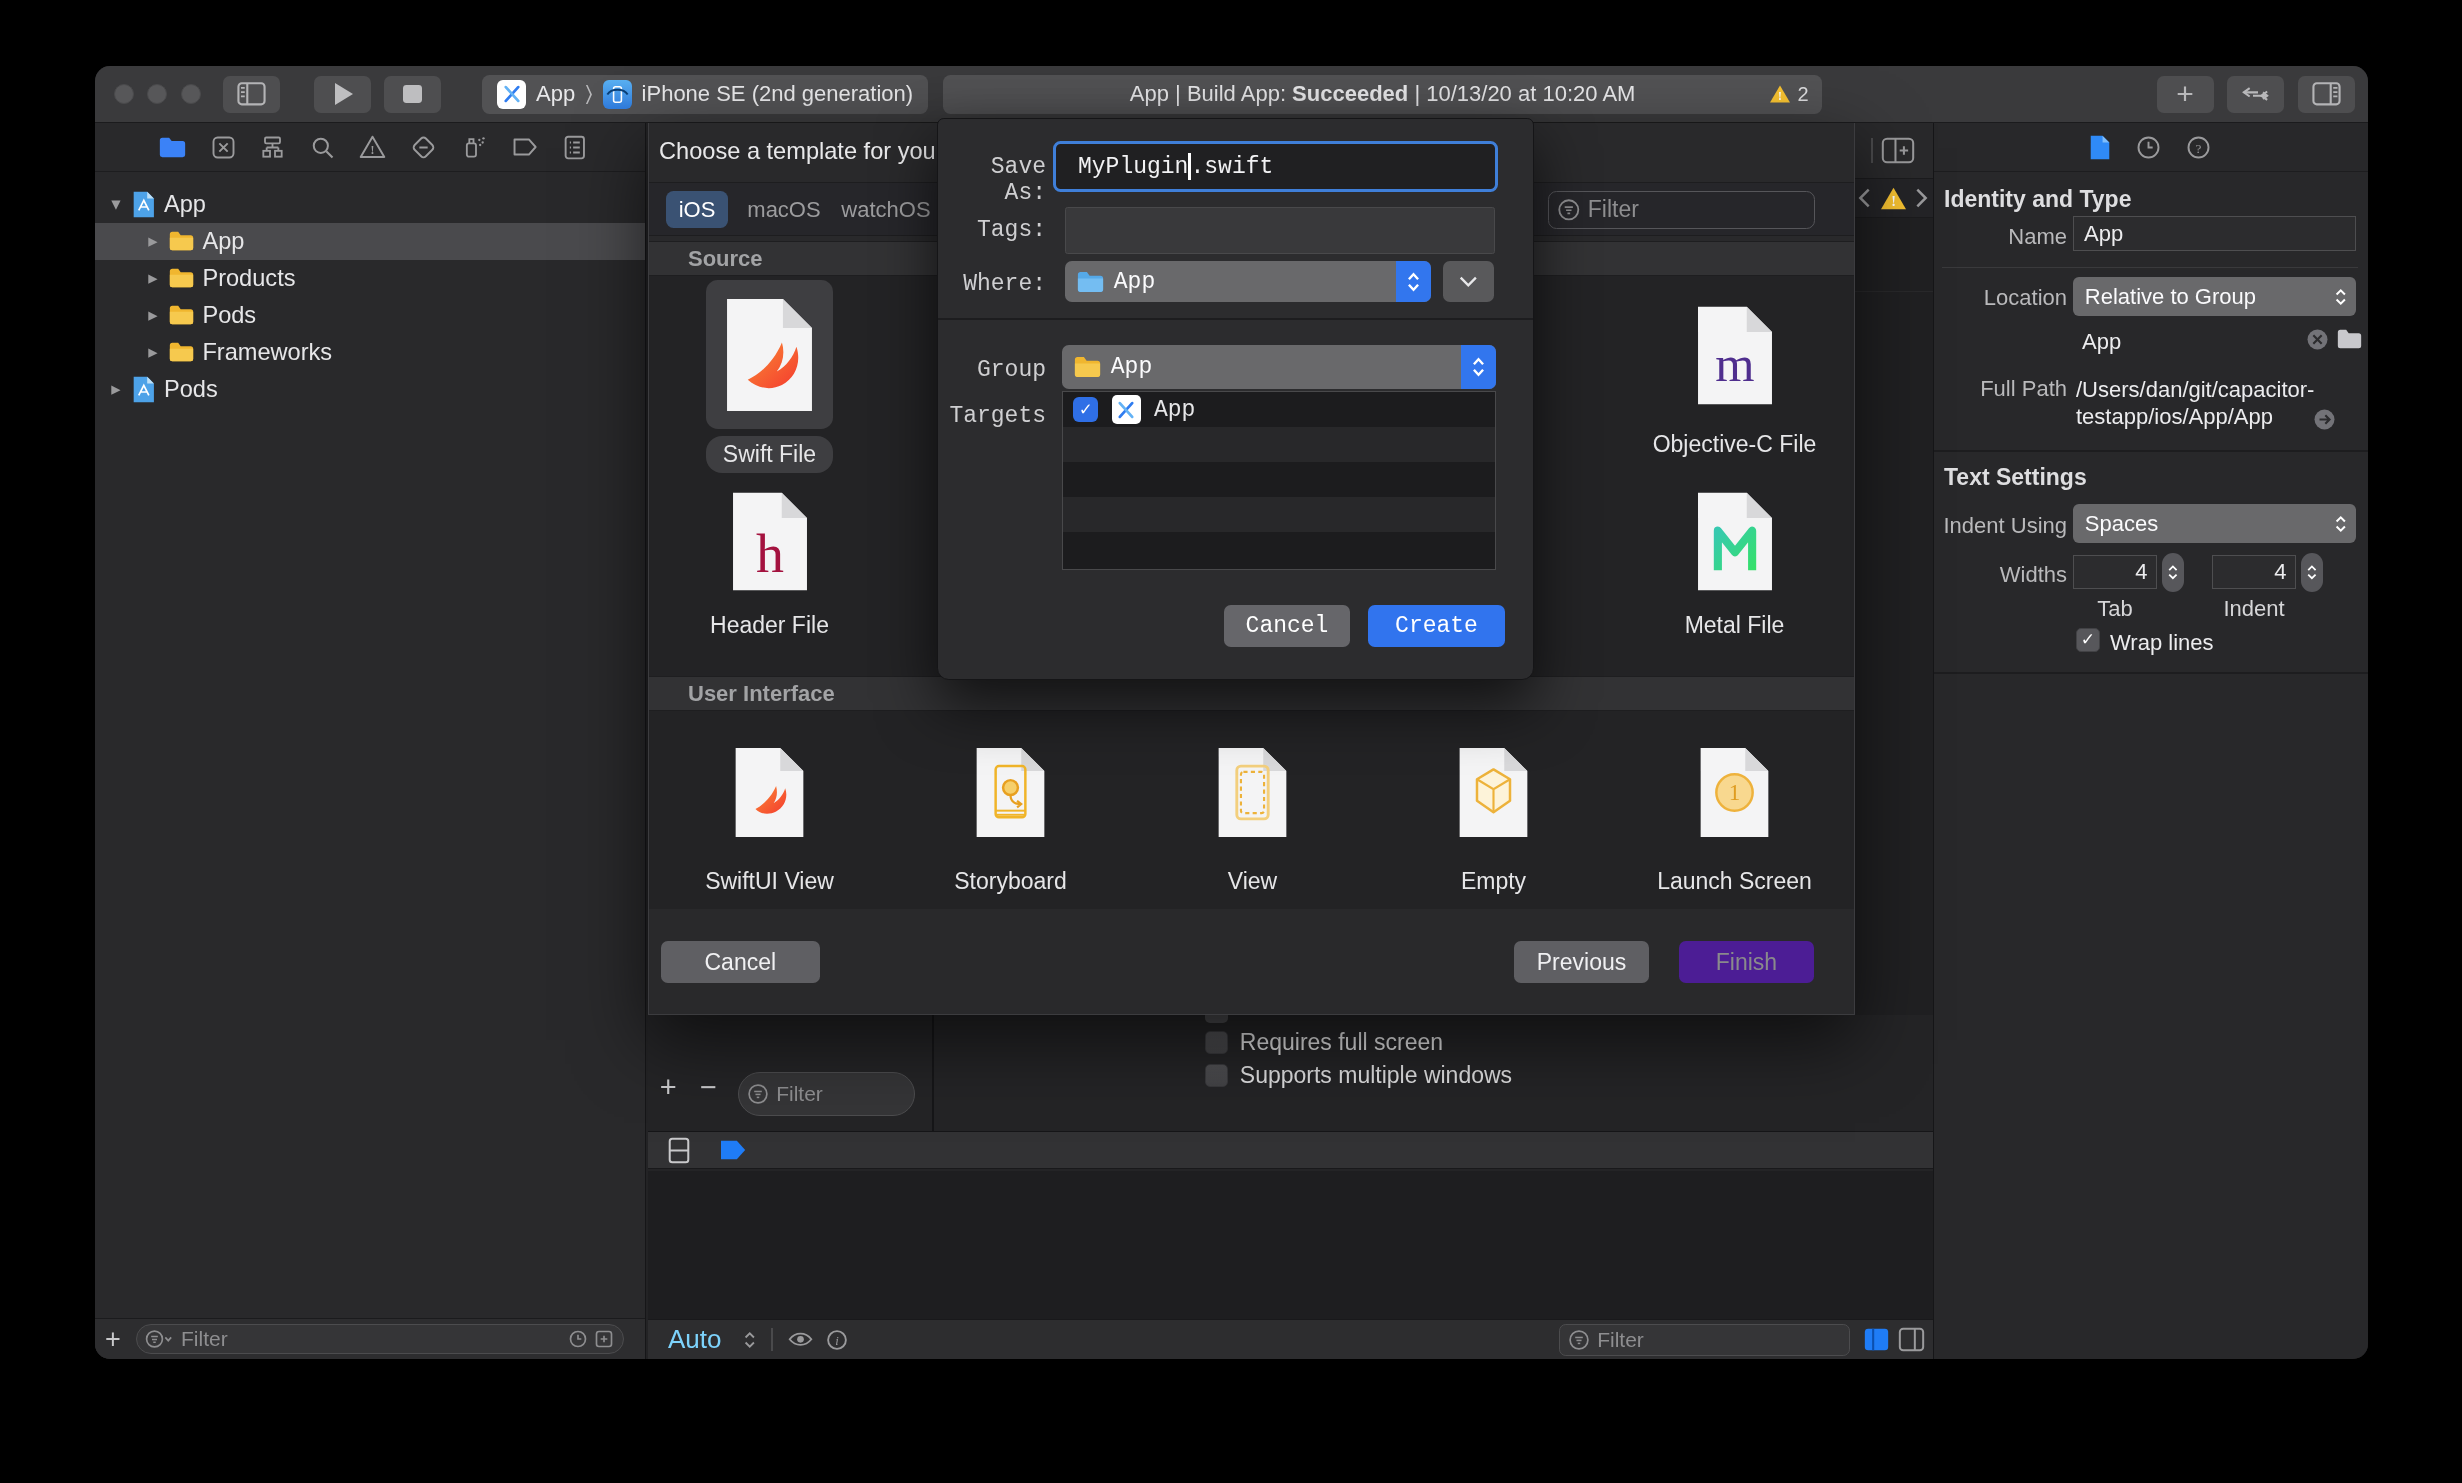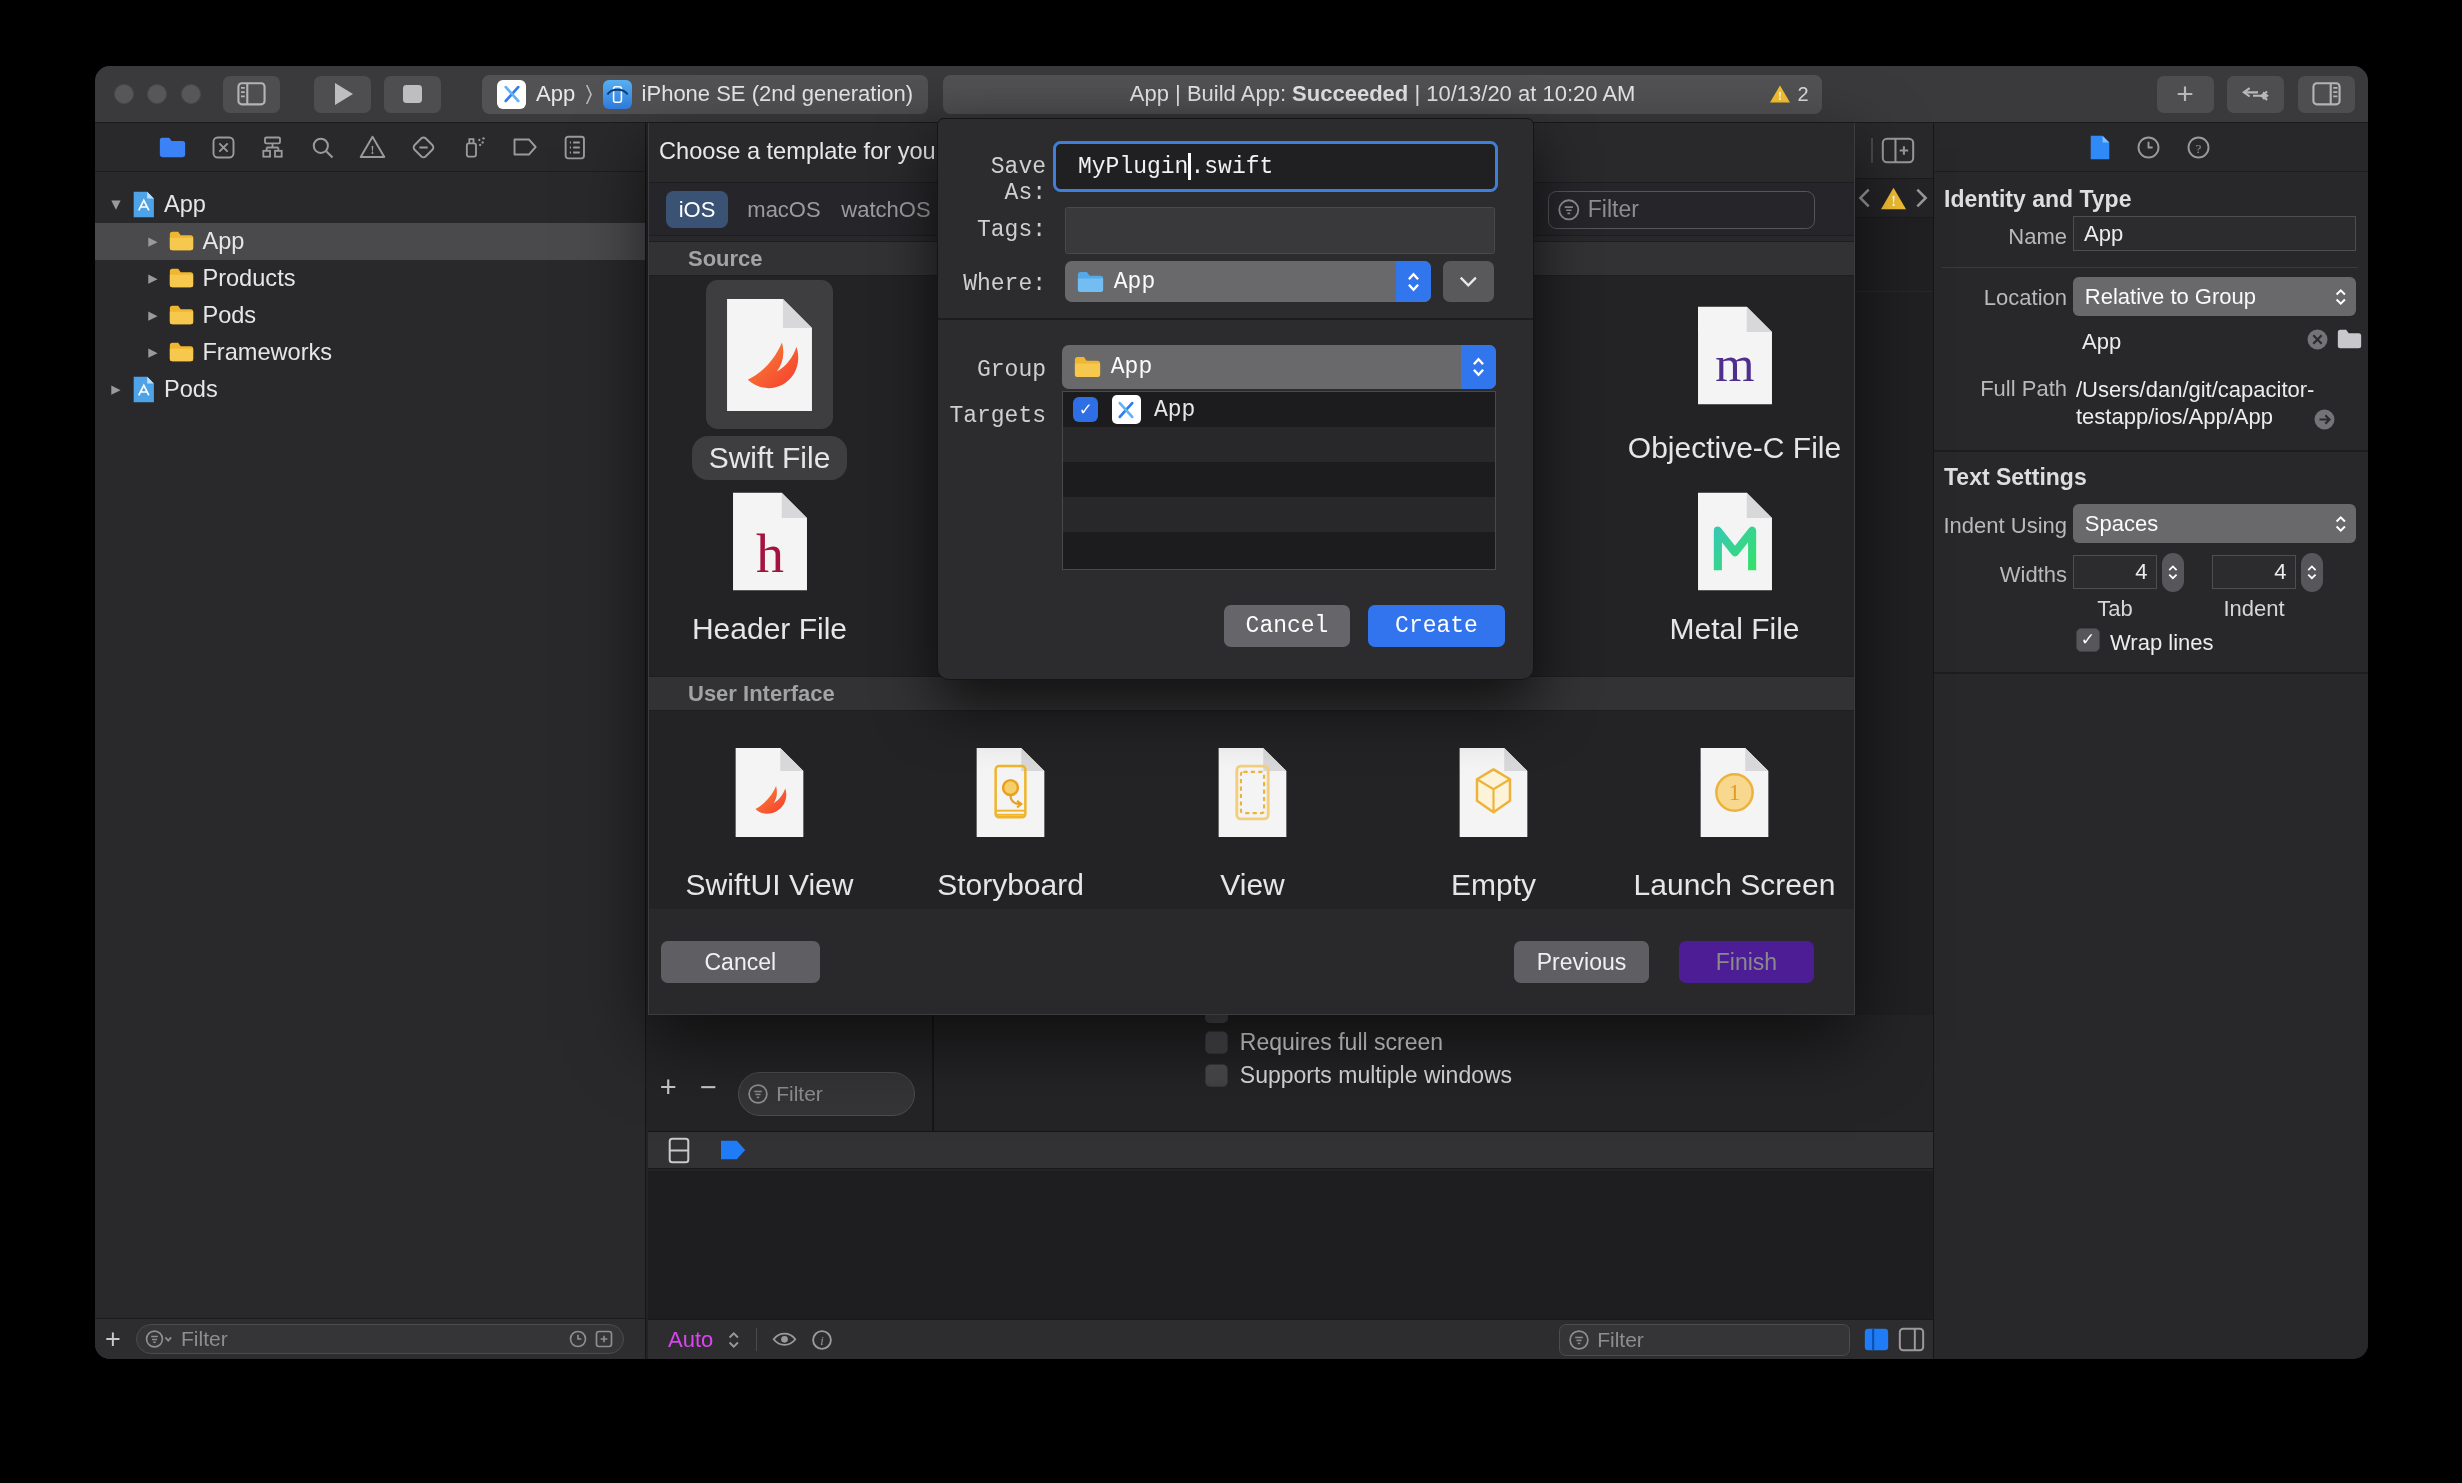--- a/index.html
+++ b/index.html
@@ -51,38 +51,38 @@
   .mini-plus { position:absolute; left:11.8px; top:56px; font-size:29px; color:#c9c9cb; }
   .mini-minus { position:absolute; left:52px; top:56px; font-size:29px; color:#c9c9cb; }
   .bg-bottom .filter-field.small { position:absolute; left:90px; top:57px; width:177px; height:44px; border-radius:22px; }
   .cb { width:23px; height:23px; border-radius:5px; background:linear-gradient(180deg,#4f4f52,#434346); border:0.8px solid #39393c; }
   .cbrow { position:absolute; display:flex; align-items:center; gap:11.8px; font-size:23px; color:#dededf; }
   .cb-sliver { position:absolute; left:557px; top:0px; width:23px; height:7.6px; border-radius:0 0 5px 5px; background:#4a4a4d; }
   .hline { position:absolute; left:0; right:0; height:1.7px; background:#161618; }
   .tabbar { position:absolute; left:0; right:0; top:117px; height:37px; background:#323234; border-bottom:1.7px solid #19191b; display:flex; align-items:center; gap:30px; padding-left:20px; }
   .editor-empty { position:absolute; left:0; right:0; top:156px; bottom:40px; background:#1e1e20; }
   .bbar { position:absolute; left:0; right:0; bottom:0; height:40px; background:#2d2d2f; border-top:1.7px solid #19191b; display:flex; align-items:center; }
-  .bbar .auto { margin-left:20px; font-size:22px; color:#d946ef; display:flex; align-items:center; gap:14px; }
+  .bbar .auto { margin-left:20px; font-size:26px; color:#7dd3fc; display:flex; align-items:center; gap:21px; }
   .bbar .bdiv { width:1.7px; height:23.6px; background:#4a4a4c; margin:0 15px; }
   .bbar .filter-field.right { position:absolute; left:911px; width:291px; height:32px; border-radius:6.8px; }
   .viewbtns { position:absolute; left:1215px; display:flex; gap:8.4px; }
 
   
   .dialog { position:absolute; left:0; top:0; width:1207px; height:892px; background:#29292b; border:0.8px solid #3c3c3f; border-top:none; box-shadow:0 25px 68px rgba(0,0,0,.6); z-index:5; }
   .dlg-title { position:absolute; left:10px; top:15px; width:278px; font-size:23.6px; color:#e8e8ea; white-space:nowrap; overflow:hidden; }
   .tabstrip { position:absolute; left:0; right:0; top:59px; height:54px; background:#26262a; border-top:1.7px solid #1d1d1f; border-bottom:1.7px solid #1d1d1f; }
   .tab { position:absolute; top:8.4px; height:37px; border-radius:7.6px; display:flex; align-items:center; justify-content:center; font-size:22px; color:#9c9c9e; }
   .tab.sel { background:#3a5273; color:#fff; }
   .tabstrip .filter-field.dlg { position:absolute; right:39px; top:7.6px; width:267px; height:38px; border-radius:8.4px; background:transparent; border:1.7px solid #56565a; }
   .gridzone { position:absolute; left:0; right:0; top:118px; height:668px; background:#232325; }
   .sec-head { position:absolute; left:0; right:0; height:35px; background:#323234; border-top:1.7px solid #1e1e20; border-bottom:1.7px solid #1e1e20; display:flex; align-items:center; padding-left:39px; font-size:22px; font-weight:bold; color:#a2a3a5; }
   .cell { position:absolute; width:241px; display:flex; flex-direction:column; align-items:center; }
   .icobox { width:127px; height:149px; border-radius:11.8px; display:flex; align-items:center; justify-content:center; }
   .icobox.sel { background:#3e3e41; }
-  .cell-label { margin-top:6.8px; font-size:30px; color:#e6e6e8; padding:5px 17px; border-radius:16px; white-space:nowrap; }
+  .cell-label { margin-top:6.8px; font-size:23px; color:#e6e6e8; padding:5px 17px; border-radius:16px; white-space:nowrap; }
   .cell-label.sel { background:#3e3e41; }
   .dlg-btn { position:absolute; height:42px; border-radius:6.8px; background:#5f5f63; color:#f0f0f2; font-size:23px; display:flex; align-items:center; justify-content:center; top:818px; }
   .dlg-btn.disabled { background:#4c1d95; color:#8a8a8c; }
 
   
   .sheet { position:absolute; left:289px; top:-5px; width:597px; height:562px; background:#2c2c2e; border:0.8px solid #151517; border-radius:6.8px 6.8px 11.8px 11.8px; box-shadow:0 25px 59px rgba(0,0,0,.65); z-index:10; font-size:23px;font-family:Liberation Mono, monospace; }
   .sh-label { position:absolute; left:0; width:108px; text-align:right; color:#cfcfd1; }
   .savefield { position:absolute; left:115px; top:22px; width:445px; height:51px; border:3.4px solid #3f7fd9; border-radius:7.6px; background:#202022; display:flex; align-items:center; padding-left:22px; color:#f2f2f4; }
   .caret { display:inline-block; width:2.1px; height:27px; background:#fff; vertical-align:-5px; }
   .tagsfield { position:absolute; left:127px; top:88px; width:430px; height:47px; background:#39393b; border:0.8px solid #49494b; border-radius:2.5px; }

